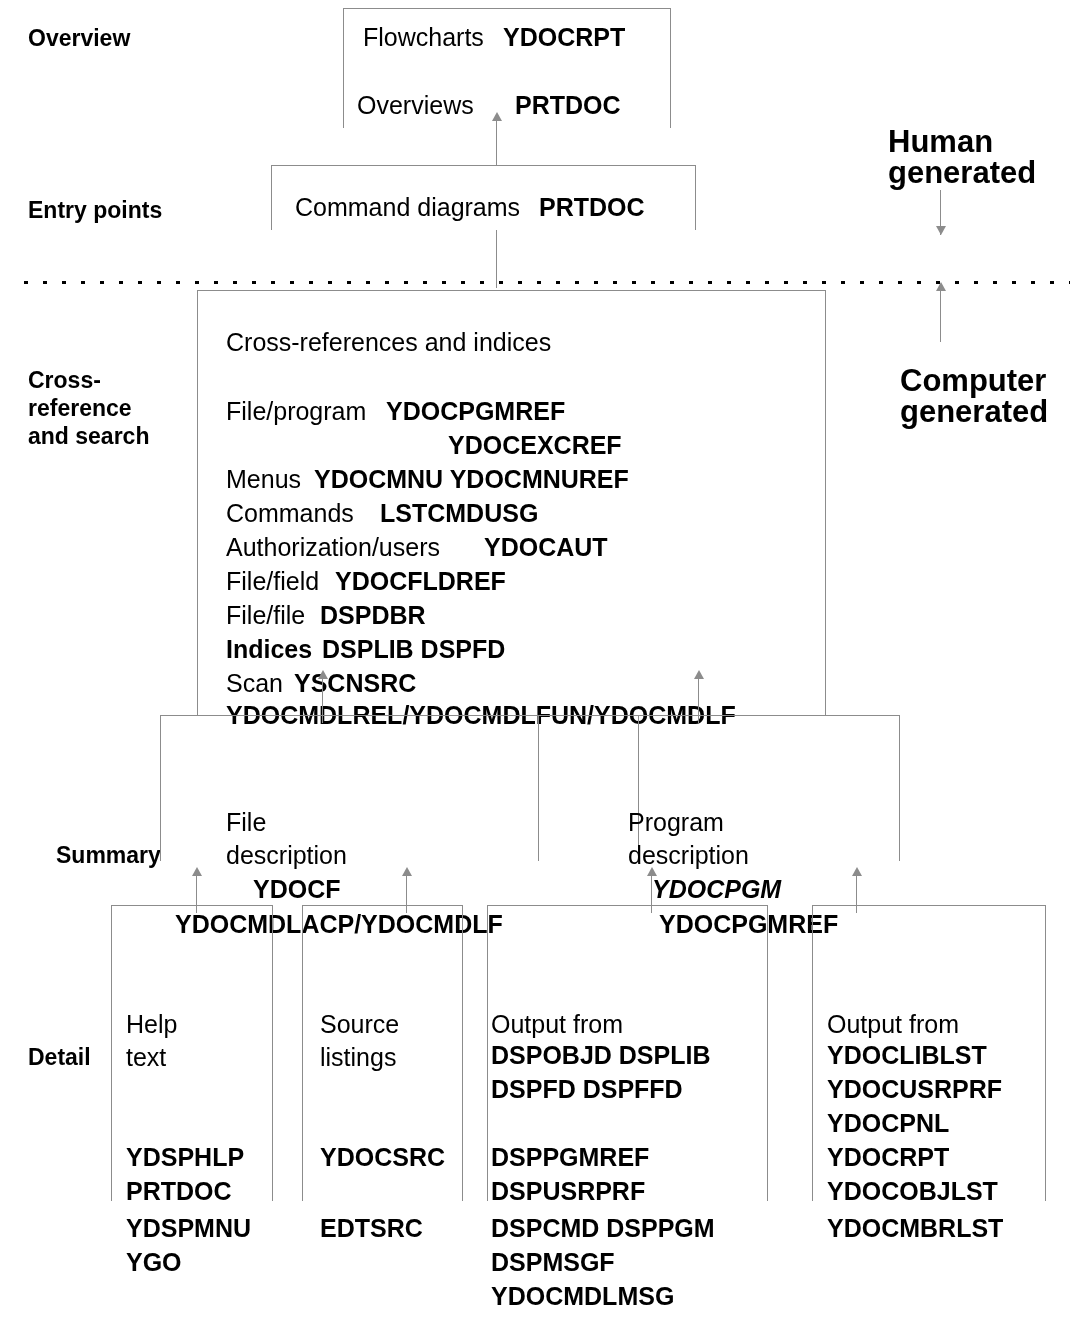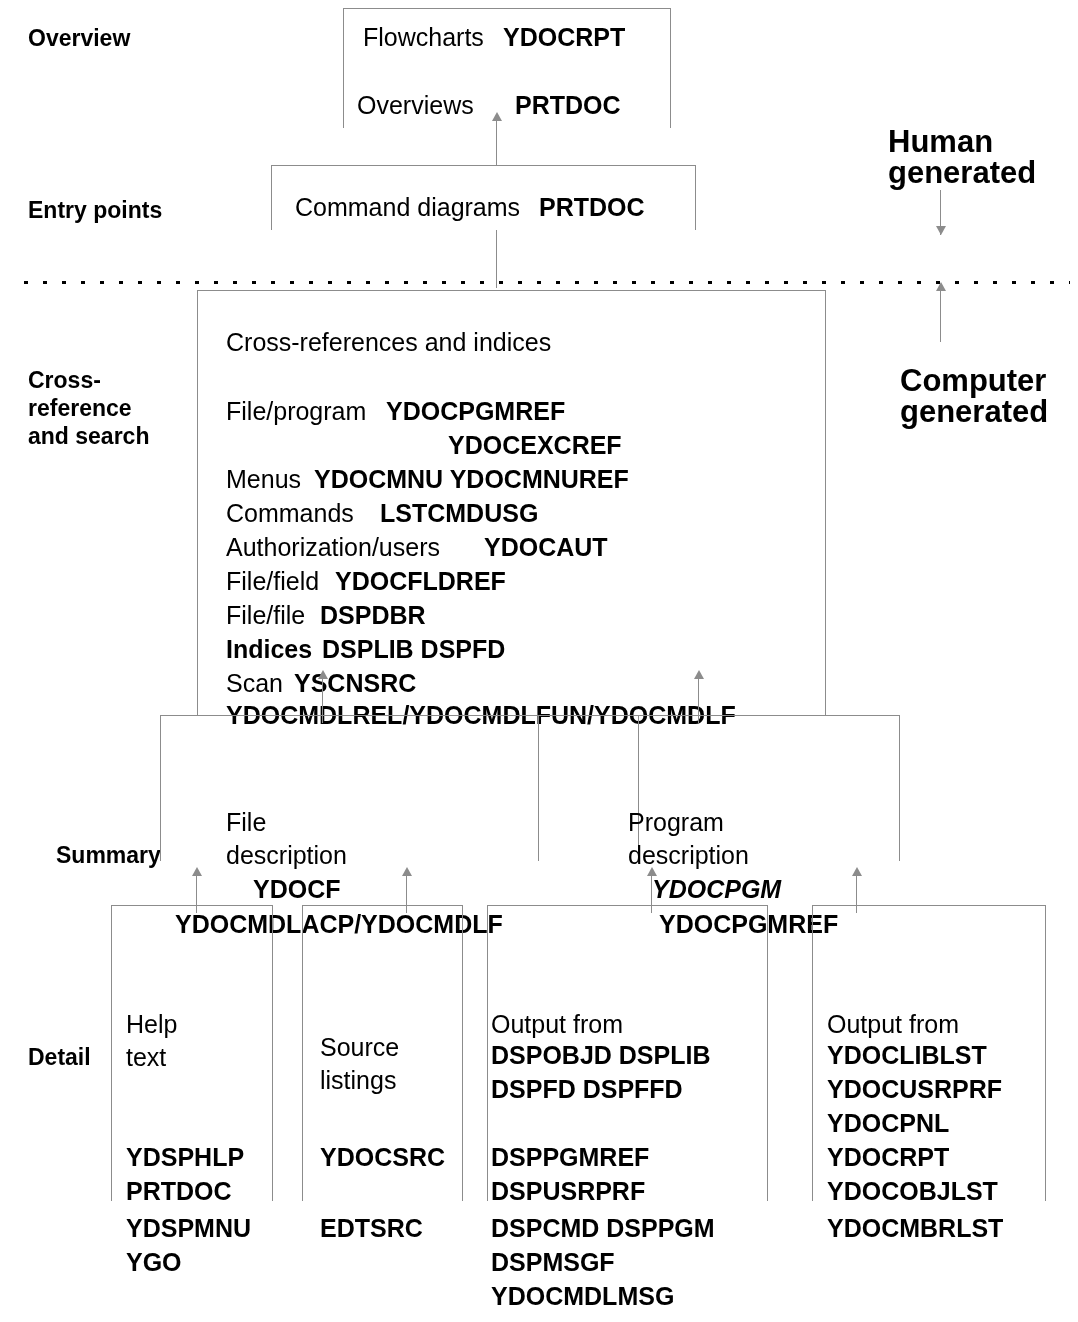--- a/index.html
+++ b/index.html
@@ -212,21 +212,21 @@
   <div class="vline" style="left:812px; top:905px; height:296px;"></div>
   <div class="vline" style="left:1045px; top:905px; height:296px;"></div>
 
   <div class="txt blk" style="left:126px; top:1008px;">Help
    text</div>
   <div class="txt b" style="left:126px; top:1142px;">YDSPHLP</div>
   <div class="txt b" style="left:126px; top:1176px;">   PRTDOC</div>
   <div class="txt b" style="left:126px; top:1213px;">YDSPMNU</div>
   <div class="txt b" style="left:126px; top:1247px;">YGO</div>
 
-  <div class="txt blk" style="left:320px; top:1008px;margin-top:23px;">Source
+  <div class="txt blk" style="left:320px; top:1008px;">Source
 listings</div>
   <div class="txt b" style="left:320px; top:1142px;">YDOCSRC</div>
   <div class="txt b" style="left:320px; top:1213px;">EDTSRC</div>
 
   <div class="txt blk" style="left:491px; top:1008px;">Output from</div>
   <div class="txt b" style="left:491px; top:1040px;">DSPOBJD DSPLIB</div>
   <div class="txt b" style="left:491px; top:1074px;">DSPFD DSPFFD</div>
   <div class="txt b" style="left:491px; top:1142px;">DSPPGMREF</div>
   <div class="txt b" style="left:491px; top:1176px;">DSPUSRPRF</div>
   <div class="txt b" style="left:491px; top:1213px;">DSPCMD DSPPGM</div>

